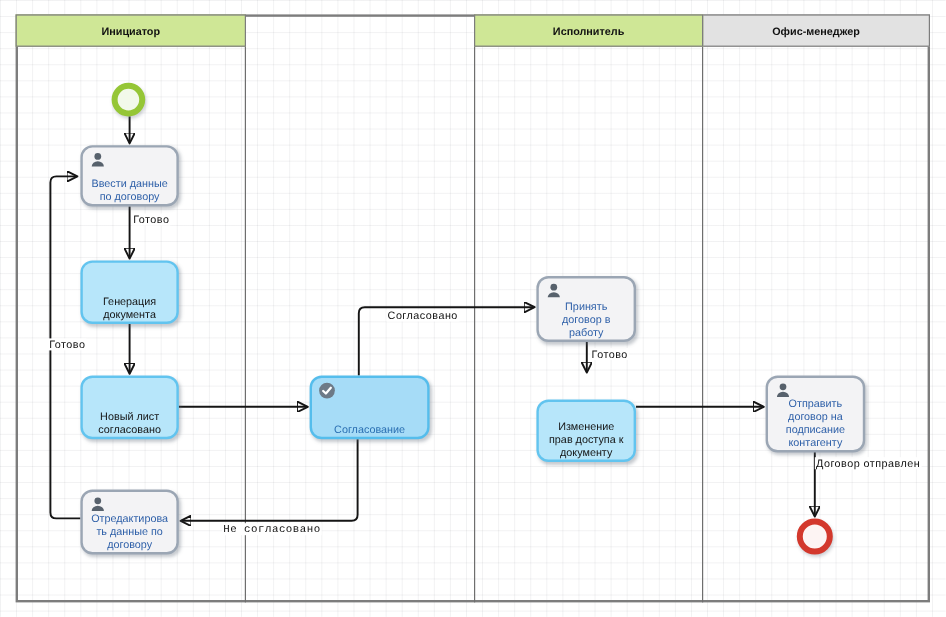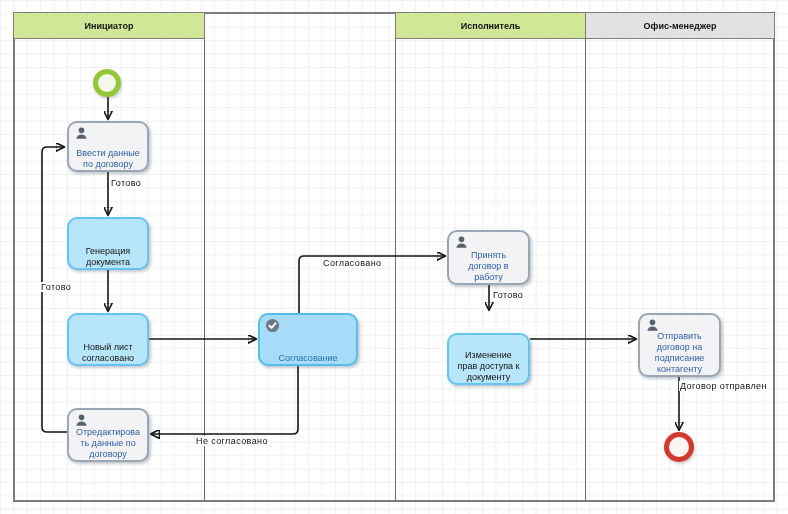--- a/index.html
+++ b/index.html
@@ -90,21 +90,21 @@
     <path d="M530,339 H636" marker-end="url(#arr)"></path>
     <path d="M679,366 V430" marker-end="url(#arr)"></path>
     <path d="M298,366 V429 Q298,434 293,434 H151" marker-end="url(#arr)"></path>
     <path d="M67,432 H47 Q42,432 42,427 V152 Q42,147 47,147 H64" marker-end="url(#arr)"></path>
   </svg>
 
   <div class="edge-label" style="left:110px;top:178px;">Готово</div>
   <div class="edge-label" style="left:40px;top:282px;">Готово</div>
   <div class="edge-label" style="left:322px;top:258px;">Согласовано</div>
   <div class="edge-label" style="left:492px;top:290px;">Готово</div>
-  <div class="edge-label" style="left:195px;top:436px;">Не согласовано</div>
+  <div class="edge-label" style="left:185px;top:436px;font-family:Liberation Mono, monospace;">Не согласовано</div>
   <div class="edge-label" style="left:679px;top:381px;">Договор отправлен</div>
 
   <div class="event start"></div>
   <div class="event end"></div>
 
   <div class="node user" style="left:67px;top:121px;width:82px;height:51px;">
     <span class="icon">
       <svg viewBox="0 0 16 16" width="15" height="15">
           <circle cx="8" cy="4.6" r="3" fill="#57616c"></circle>
           <path d="M2.6,13.6 a5.4,4.6 0 0 1 10.8,0 z" fill="#57616c"></path>

